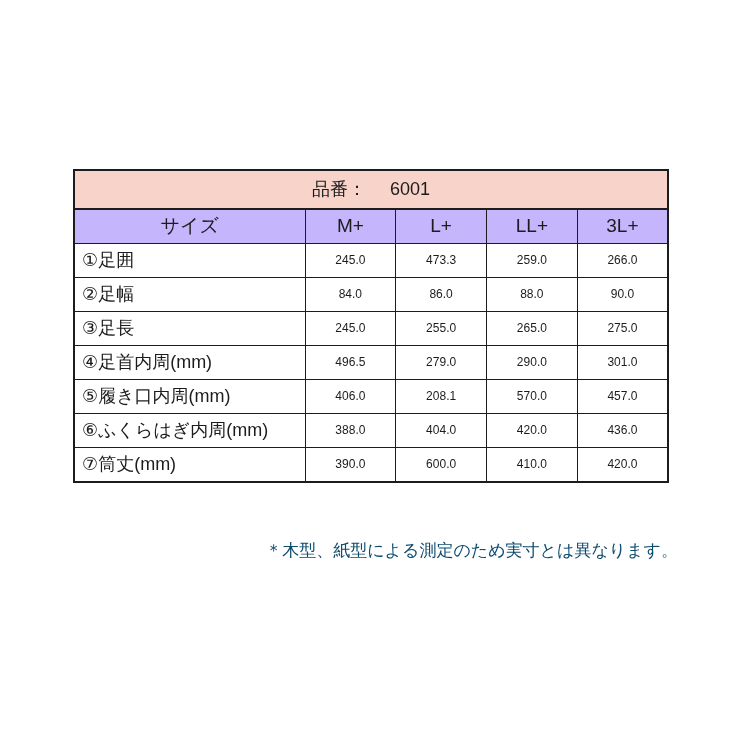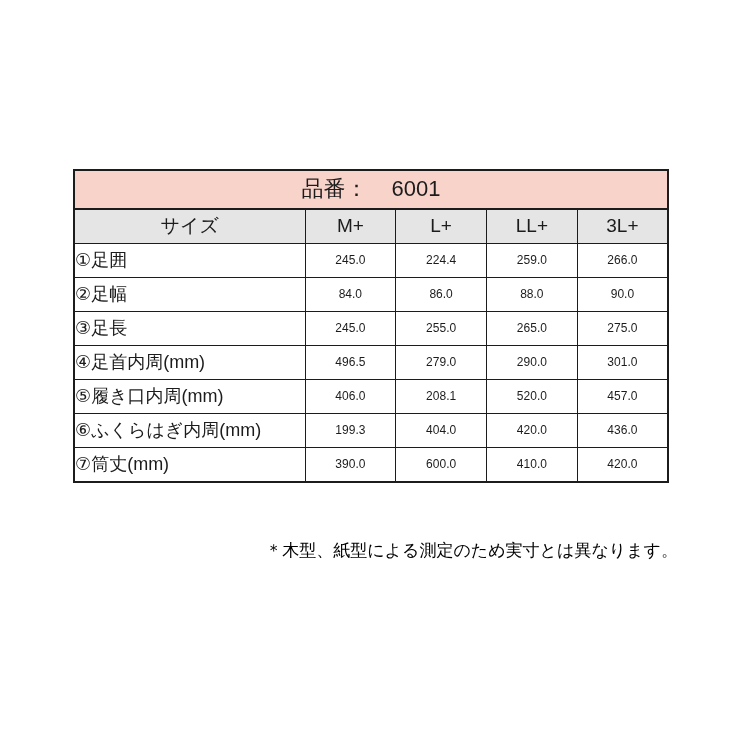--- a/index.html
+++ b/index.html
@@ -29,47 +29,48 @@
   table.size-table td {
     border: 1.6px solid #1c1c1c;
     text-align: center;
     vertical-align: middle;
     padding: 0;
     line-height: 1.1;
   }
   tr.title-row td {
     background: #f8d3ca;
     height: 37px;
-    font-size: 22px;
+    font-size: 18px;
     border-bottom-width: 2.4px;
   }
   .title-gap {
     display: inline-block;
     width: 24px;
   }
   tr.header-row td {
-    background: #e5e5e5;
+    background: #c4b5fd;
     height: 33px;
     font-size: 19px;
   }
   tr.data-row td {
     background: #ffffff;
     height: 33px;
     font-size: 12px;
   }
   tr.data-row td.row-label {
     text-align: left;
+    padding-left: 7px;
     font-size: 18px;
   }
   .footnote {
     position: absolute;
     top: 539px;
     right: 62px;
     font-size: 17px;
-    color: #000000;
+    color: #0c4a6e;
     white-space: nowrap;
   }
 </style>
 </head>
 <body>
 
 <div class="table-wrap">
   <table class="size-table">
     <colgroup>
       <col style="width:231px">
@@ -88,21 +89,21 @@
         <td>サイズ</td>
         <td>M+</td>
         <td>L+</td>
         <td>LL+</td>
         <td>3L+</td>
       </tr>
 
       <tr class="data-row">
         <td class="row-label">①足囲</td>
         <td>245.0</td>
-        <td>224.4</td>
+        <td>473.3</td>
         <td>259.0</td>
         <td>266.0</td>
       </tr>
       <tr class="data-row">
         <td class="row-label">②足幅</td>
         <td>84.0</td>
         <td>86.0</td>
         <td>88.0</td>
         <td>90.0</td>
       </tr>
@@ -117,26 +118,26 @@
         <td class="row-label">④足首内周(mm)</td>
         <td>496.5</td>
         <td>279.0</td>
         <td>290.0</td>
         <td>301.0</td>
       </tr>
       <tr class="data-row">
         <td class="row-label">⑤履き口内周(mm)</td>
         <td>406.0</td>
         <td>208.1</td>
-        <td>520.0</td>
+        <td>570.0</td>
         <td>457.0</td>
       </tr>
       <tr class="data-row">
         <td class="row-label">⑥ふくらはぎ内周(mm)</td>
-        <td>199.3</td>
+        <td>388.0</td>
         <td>404.0</td>
         <td>420.0</td>
         <td>436.0</td>
       </tr>
       <tr class="data-row">
         <td class="row-label">⑦筒丈(mm)</td>
         <td>390.0</td>
         <td>600.0</td>
         <td>410.0</td>
         <td>420.0</td>

